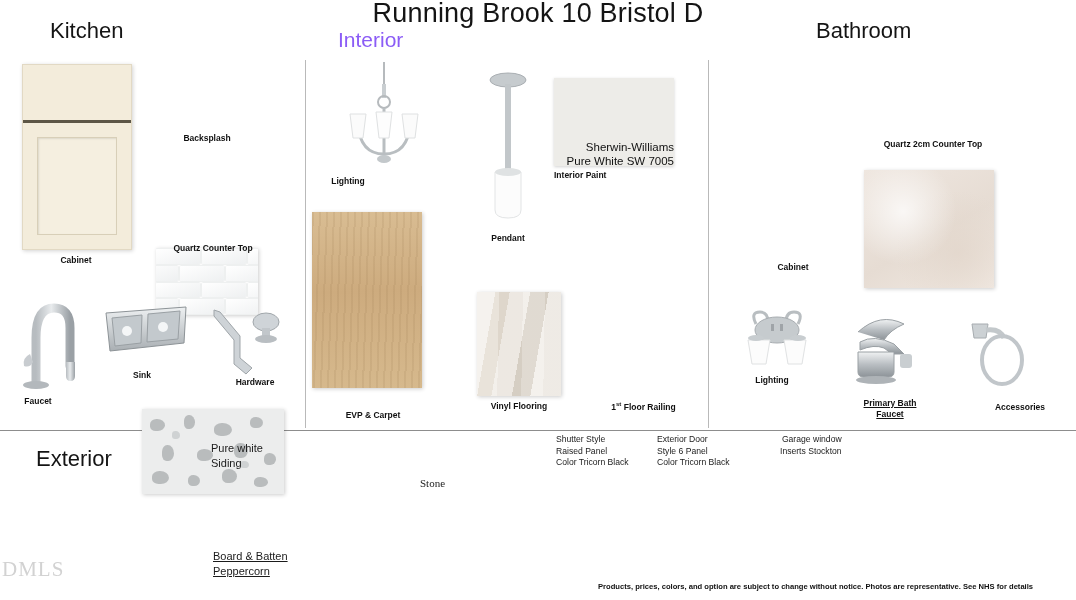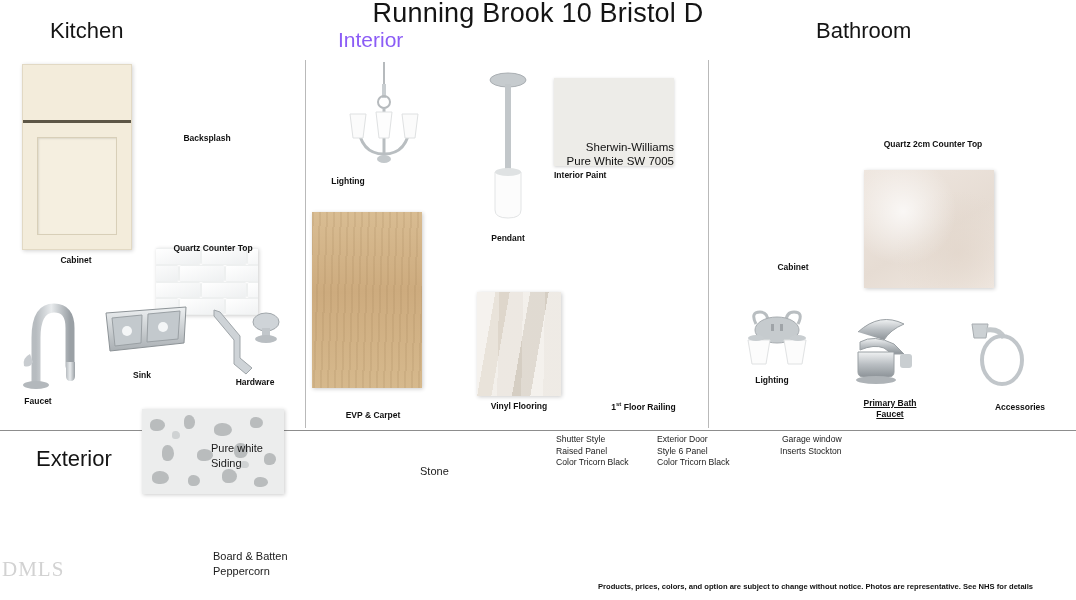--- a/index.html
+++ b/index.html
@@ -264,24 +264,24 @@
       <ellipse cx="34" cy="42" rx="20" ry="24" fill="none" stroke="#c1c6ca" stroke-width="4"></ellipse>
     </svg>
   </div>
   <div class="abs cap" style="left:980px;top:402px;width:80px;">Accessories</div>
 
   <div class="abs section-head" style="left:8px;top:446px;margin-left:28px;">Exterior</div>
 
   <div class="abs ext-note" style="left:211px;top:441px;">Pure white
 Siding</div>
 
-  <div class="abs ext-note" style="left:213px;top:549px;">Board &amp; Batten
+  <div class="abs ext-note" style="left:213px;top:549px;text-decoration:underline;">Board &amp; Batten
 Peppercorn</div>
 
-  <div class="abs ext-note" style="left:420px;top:464px;">Stone</div>
+  <div class="abs ext-note" style="left:420px;top:476px;font-family:Liberation Serif, serif;">Stone</div>
 
   <div class="abs note" style="left:556px;top:434px;">Shutter Style
 Raised Panel
 Color Tricorn Black</div>
 
   <div class="abs note" style="left:657px;top:434px;">Exterior Door
 Style 6 Panel
 Color Tricorn Black</div>
 
   <div class="abs note" style="left:780px;top:434px;text-align:right;">Garage window

